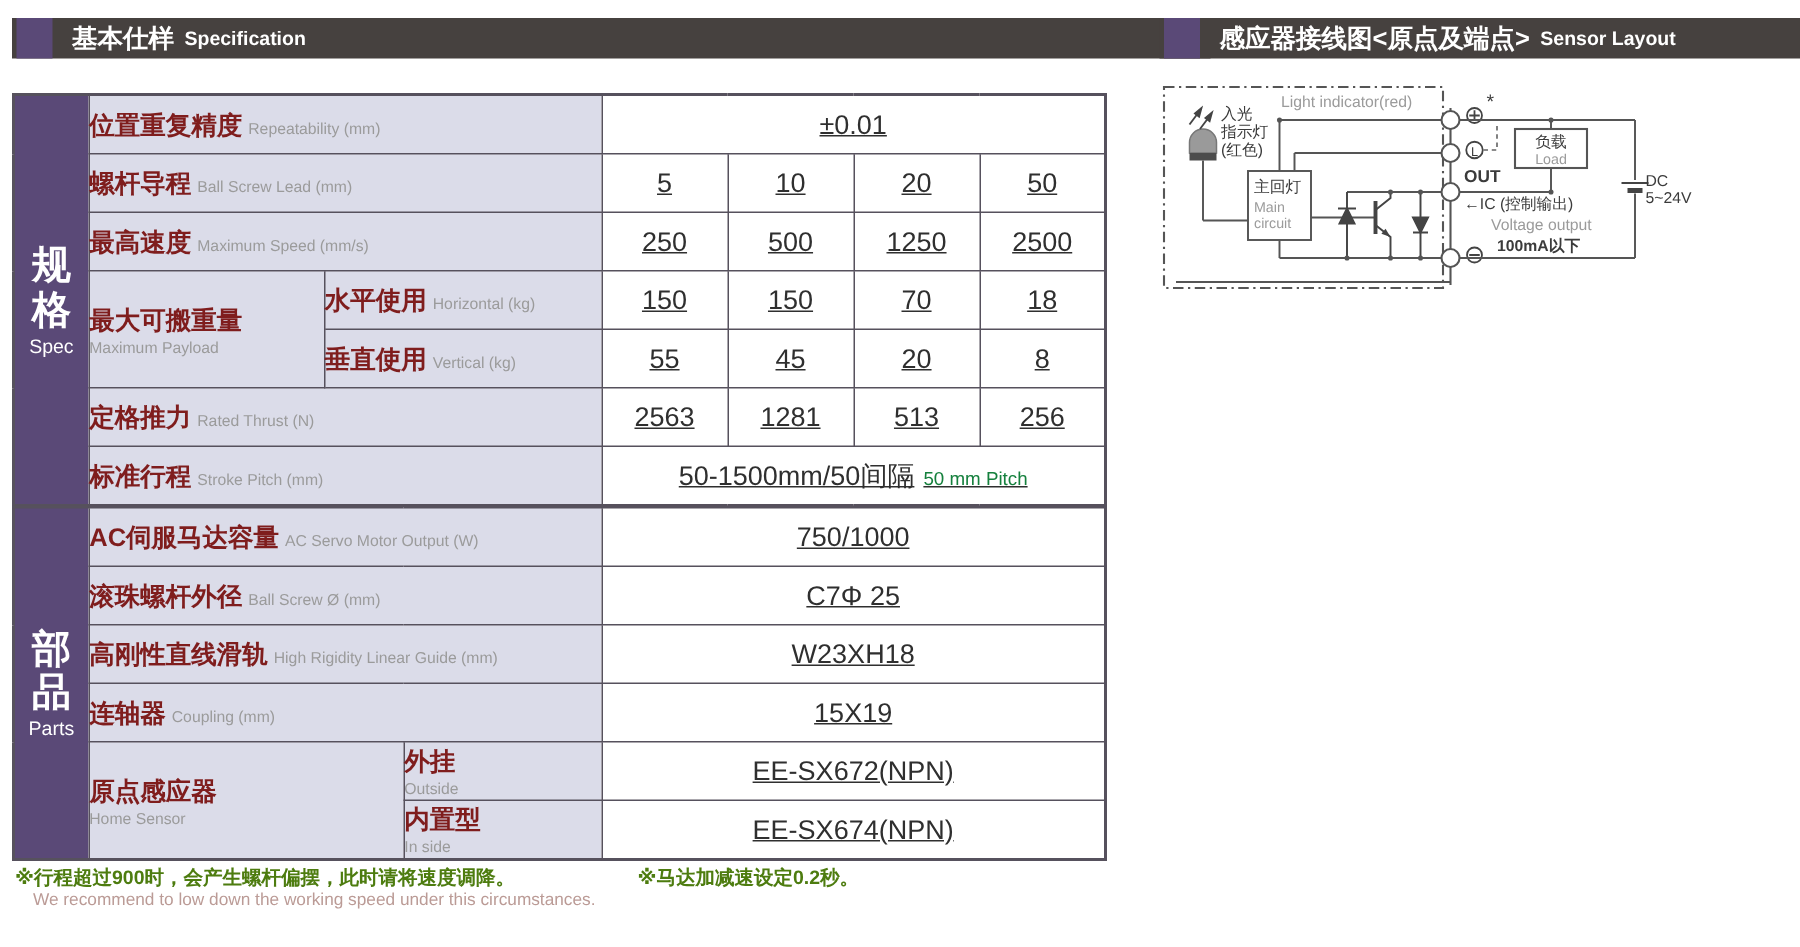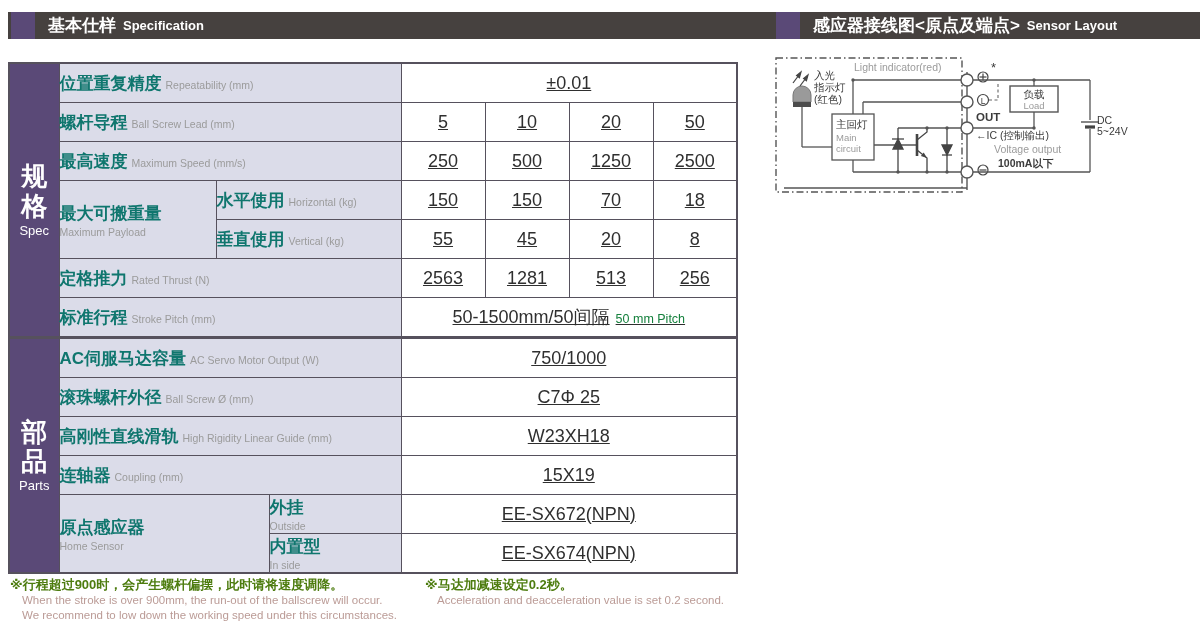--- a/index.html
+++ b/index.html
@@ -18,21 +18,21 @@
   
   table.spec{position:absolute;left:8px;border-collapse:collapse;table-layout:fixed;width:728px;
     border:2px solid #56515d;}
   #tbl-spec{top:62px;}
   #tbl-parts{top:337px;}
   table.spec td{border:1.5px solid #56515d;height:38px;padding:0;vertical-align:middle;}
   td.side{background:#5a4977;text-align:center;}
   .side-ch{color:#fff;font-size:26px;font-weight:bold;line-height:1.12;}
   .side-en{color:#fff;font-size:13px;margin-top:2px;}
   td.lbl{background:#dbdce9;padding-left:10px;}
-  td.lbl .zh{font-size:17px;font-weight:bold;color:#0f766e;}
+  td.lbl .zh{font-size:17px;font-weight:bold;color:#7f1d1d;}
   td.lbl .en{font-size:10.5px;color:#9b9b9b;margin-left:4px;font-weight:normal;}
   td.lbl.stacked .en{display:block;margin-left:0;margin-top:1px;}
   td.val{background:#fff;text-align:center;font-size:18px;color:#2f2f2f;text-decoration:underline;}
   td.val .val-en{font-size:12.5px;color:#15803d;margin-left:6px;}
   
   .note{position:absolute;top:576px;}
   #note1{left:10px;}
   #note2{left:425px;}
   .note-zh{color:#4d7c0f;font-size:13px;font-weight:bold;line-height:17px;white-space:nowrap;}
   .note-en{color:#bb9b96;font-size:11.5px;line-height:15px;margin-left:12px;white-space:nowrap;}
@@ -191,26 +191,24 @@
       <span class="zh">内置型</span>
       <span class="en">In side</span>
     </td>
     <td class="val">EE-SX674(NPN)</td>
   </tr>
 </tbody>
   </table>
 
 <div class="note" id="note1">
   <div class="note-zh">※行程超过900时，会产生螺杆偏摆，此时请将速度调降。</div>
-  <div class="note-en">When the stroke is over 900mm, the run-out of the ballscrew will occur.</div>
   <div class="note-en">We recommend to low down the working speed under this circumstances.</div>
 </div>
 <div class="note" id="note2">
   <div class="note-zh">※马达加减速设定0.2秒。</div>
-  <div class="note-en">Acceleration and deacceleration value is set 0.2 second.</div>
 </div>
 
 <svg id="diagram" viewBox="0 0 430 155">
 
   <rect x="6" y="8" width="186" height="134" fill="none" stroke="#555" stroke-width="1.4" stroke-dasharray="7 3 1.5 3"></rect>
 
   <line x1="14" y1="138" x2="197" y2="138" stroke="#555" stroke-width="1.3"></line>
 
   <line x1="197" y1="22" x2="197" y2="140" stroke="#555" stroke-width="1.4"></line>
 

